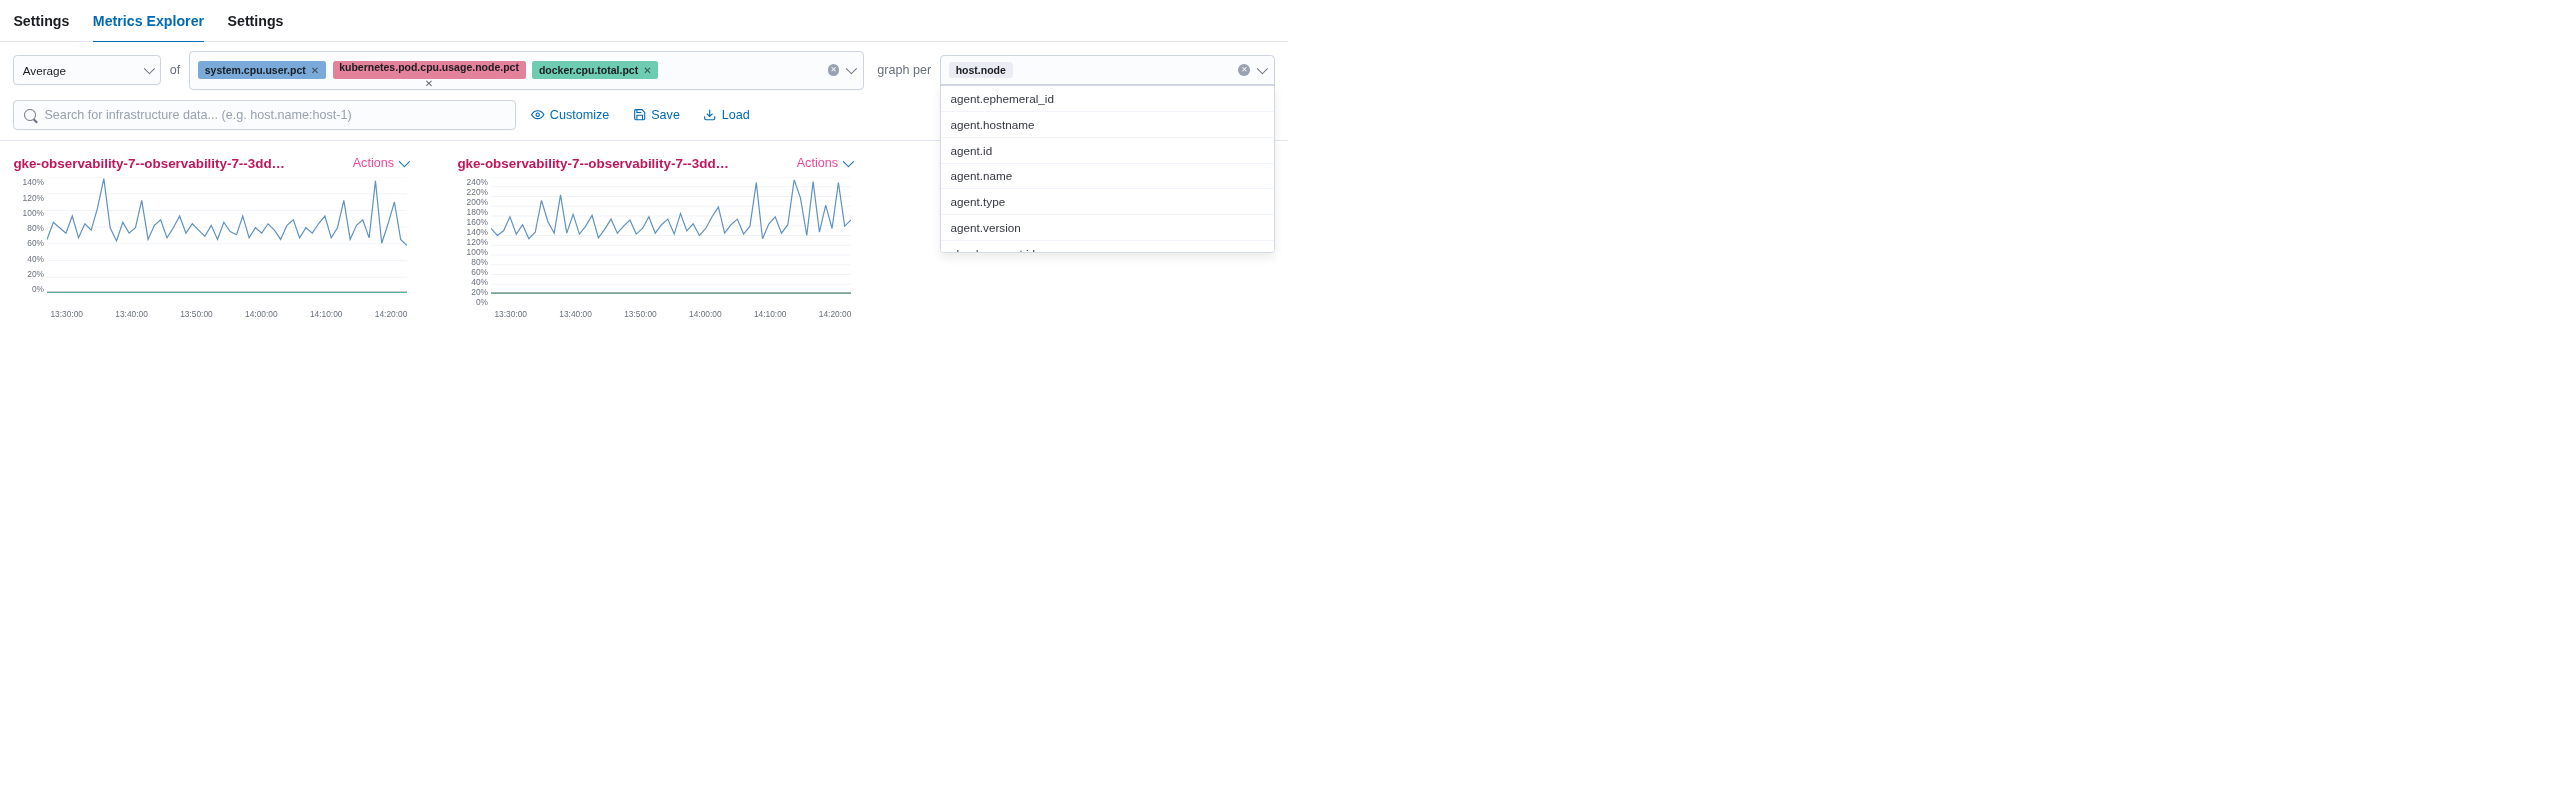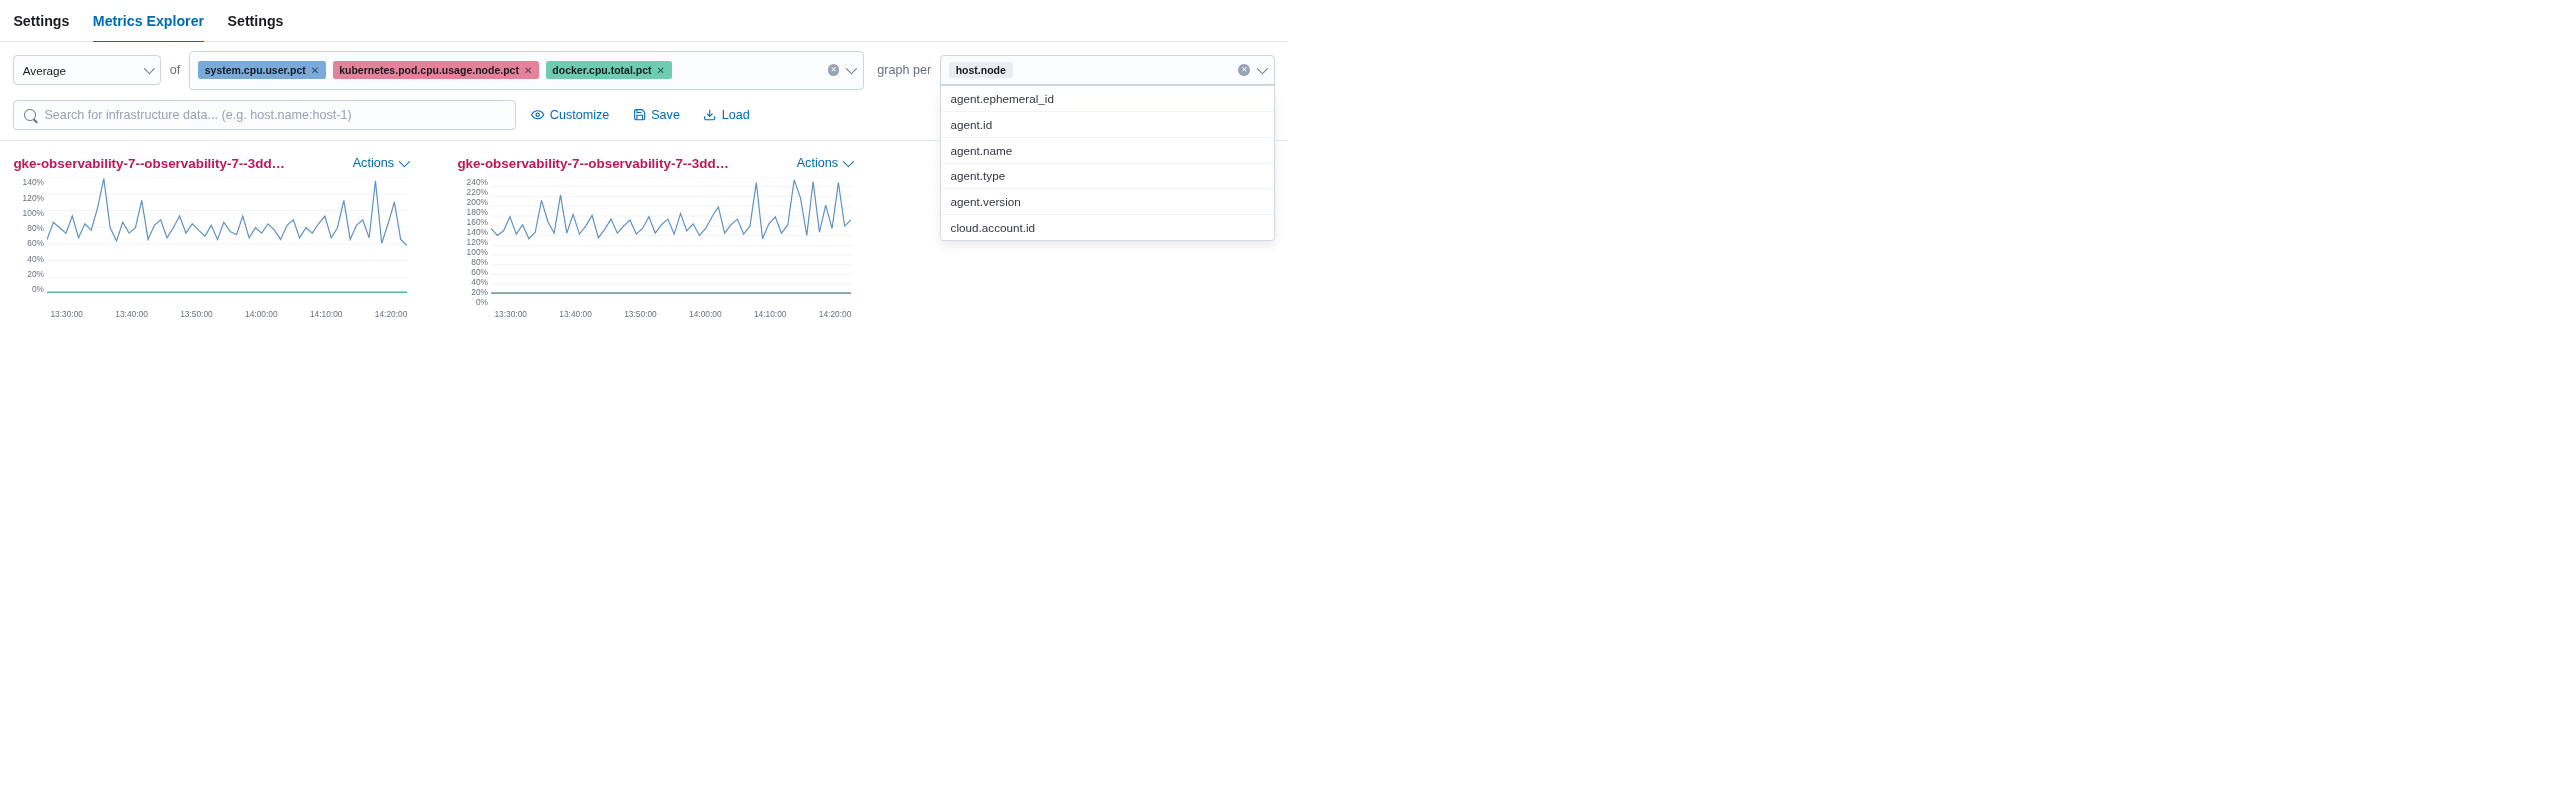--- a/index.html
+++ b/index.html
@@ -78,21 +78,21 @@
     align-items: center;
     gap: 5px;
     height: 18.4px;
     padding: 0 6.7px;
     border-radius: 2.5px;
     font-size: 10.5px;
     font-weight: 600;
     color: #1a1c21;
   }
   .pill-blue   { background: #79aad9; }
-  .pill-red    { background: #e4819b; }
+  .pill-red    { background: #e4819b; flex-direction: column; }
   .pill-green  { background: #6dccb1; }
   .pill-x {
     font-weight: 400;
     font-size: 10px;
     opacity: 0.7;
     cursor: pointer;
   }
   .clear-circle {
     width: 11.7px; height: 11.7px;
     background: #98a2b3;
@@ -259,21 +259,21 @@
     color: #be185d;
     white-space: nowrap;
     overflow: hidden;
     text-overflow: ellipsis;
     max-width: 277px;
   }
   .actions-btn {
     display: inline-flex;
     align-items: center;
     gap: 5px;
-    color: #0369a1;
+    color: #ec4899;
     font-size: 12.6px;
     cursor: pointer;
   }
   .chart-body {
     position: relative;
     height: 142px;
     display: flex;
   }
   .y-axis {
     display: flex;
@@ -342,20 +342,21 @@
     <div class="graph-per-input">
       <span class="val-pill">host.node</span>
       <span style="display:flex;align-items:center;gap:6.7px">
         <span class="clear-circle">✕</span>
         <span class="chev-down"></span>
       </span>
     </div>
     <div class="graph-per-underline"></div>
     <div class="dropdown" id="gp-dropdown">
         <div class="dropdown-item">agent.ephemeral_id</div>
+        <div class="dropdown-item">agent.hostname</div>
         <div class="dropdown-item">agent.id</div>
         <div class="dropdown-item">agent.name</div>
         <div class="dropdown-item">agent.type</div>
         <div class="dropdown-item">agent.version</div>
         <div class="dropdown-item">cloud.account.id</div>
       </div>
   </div>
 </div>
 
 <div class="controls-row2">

